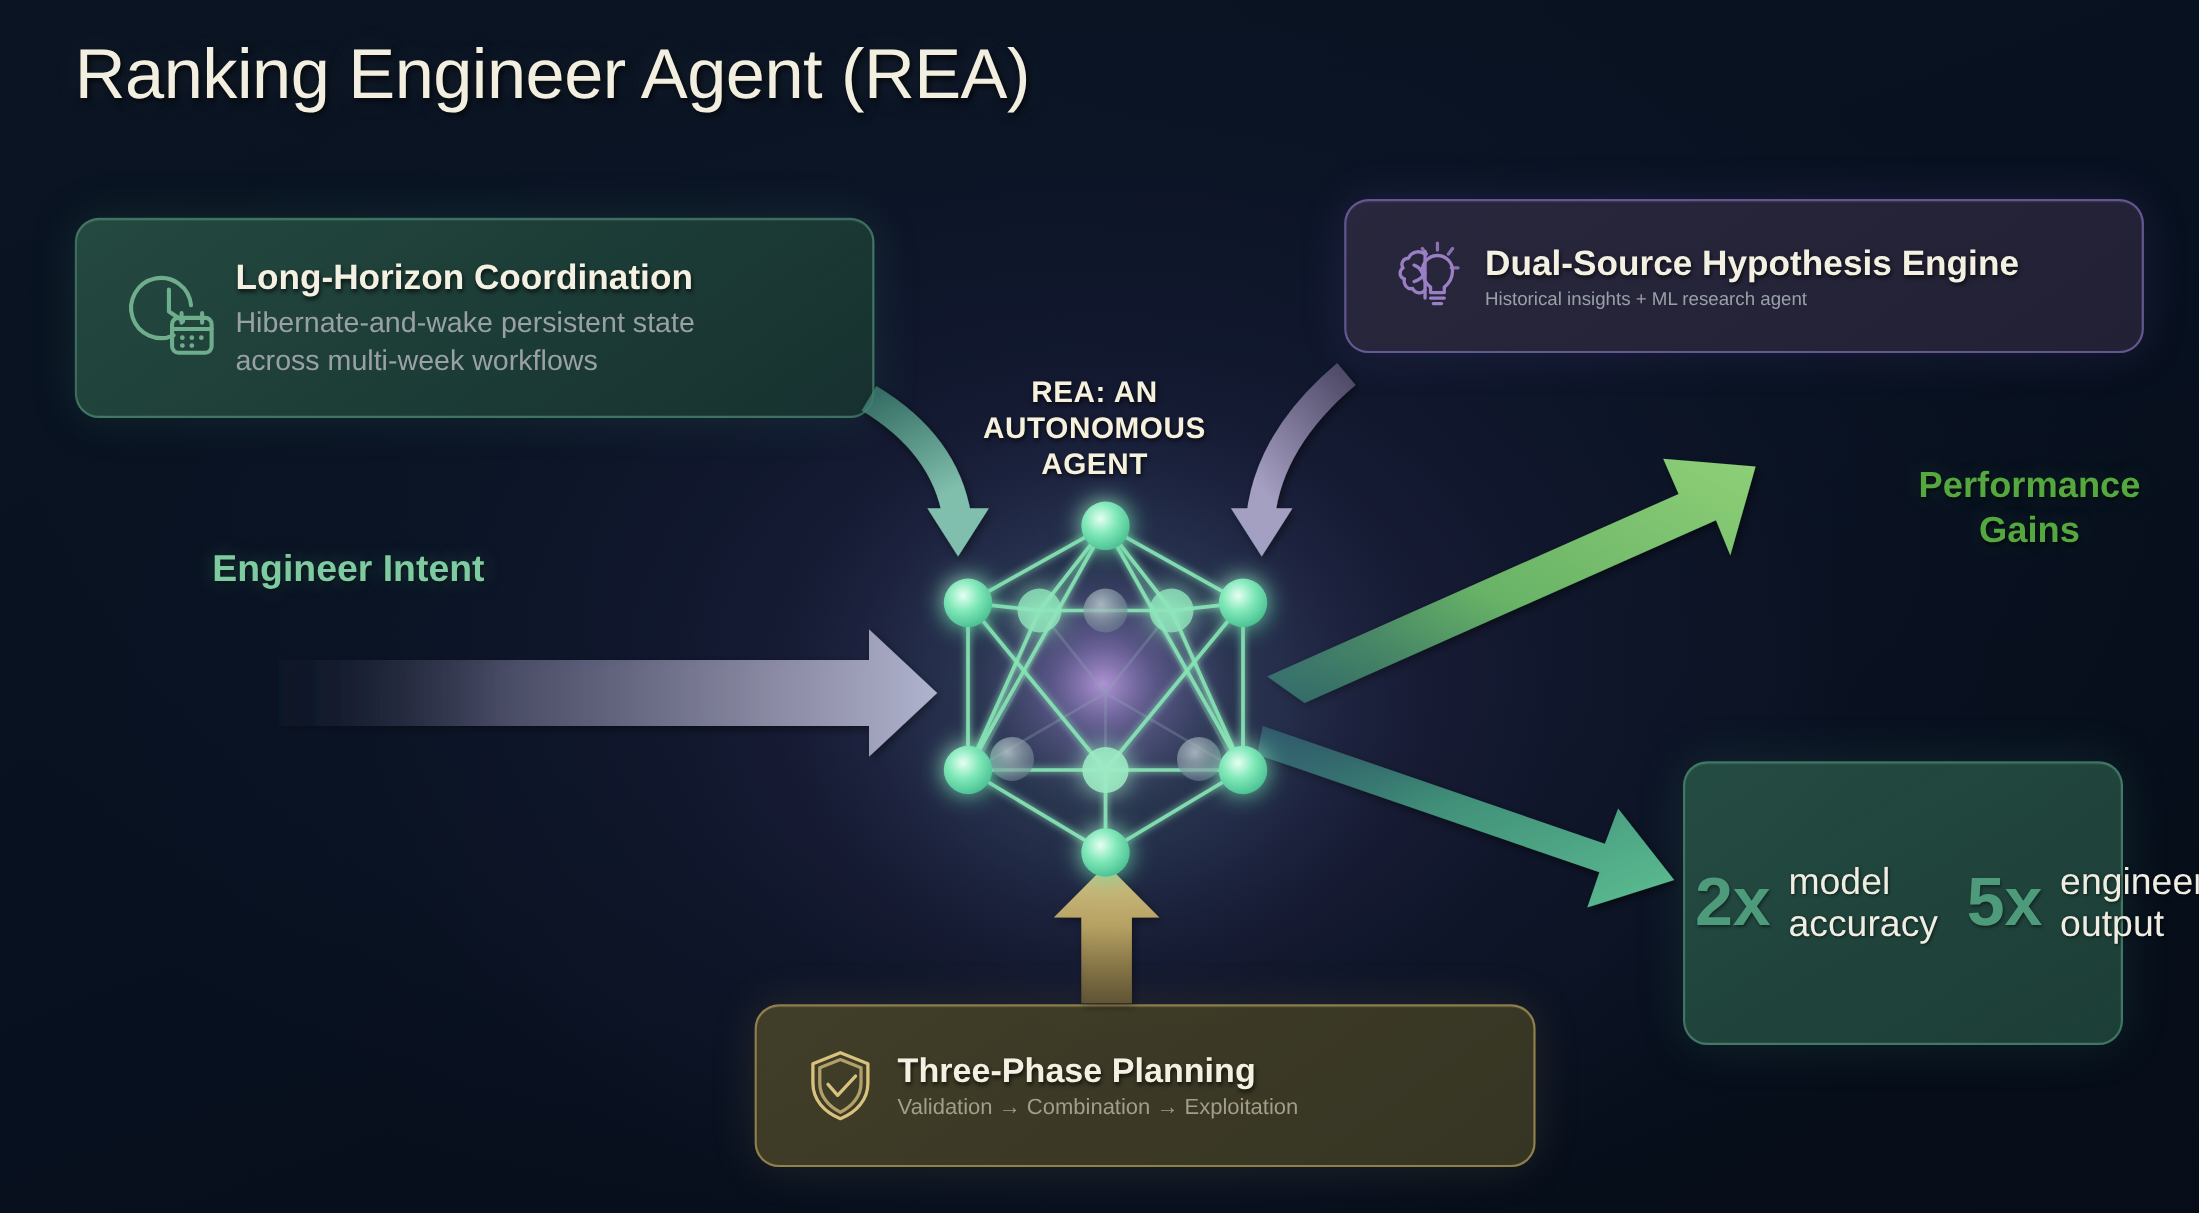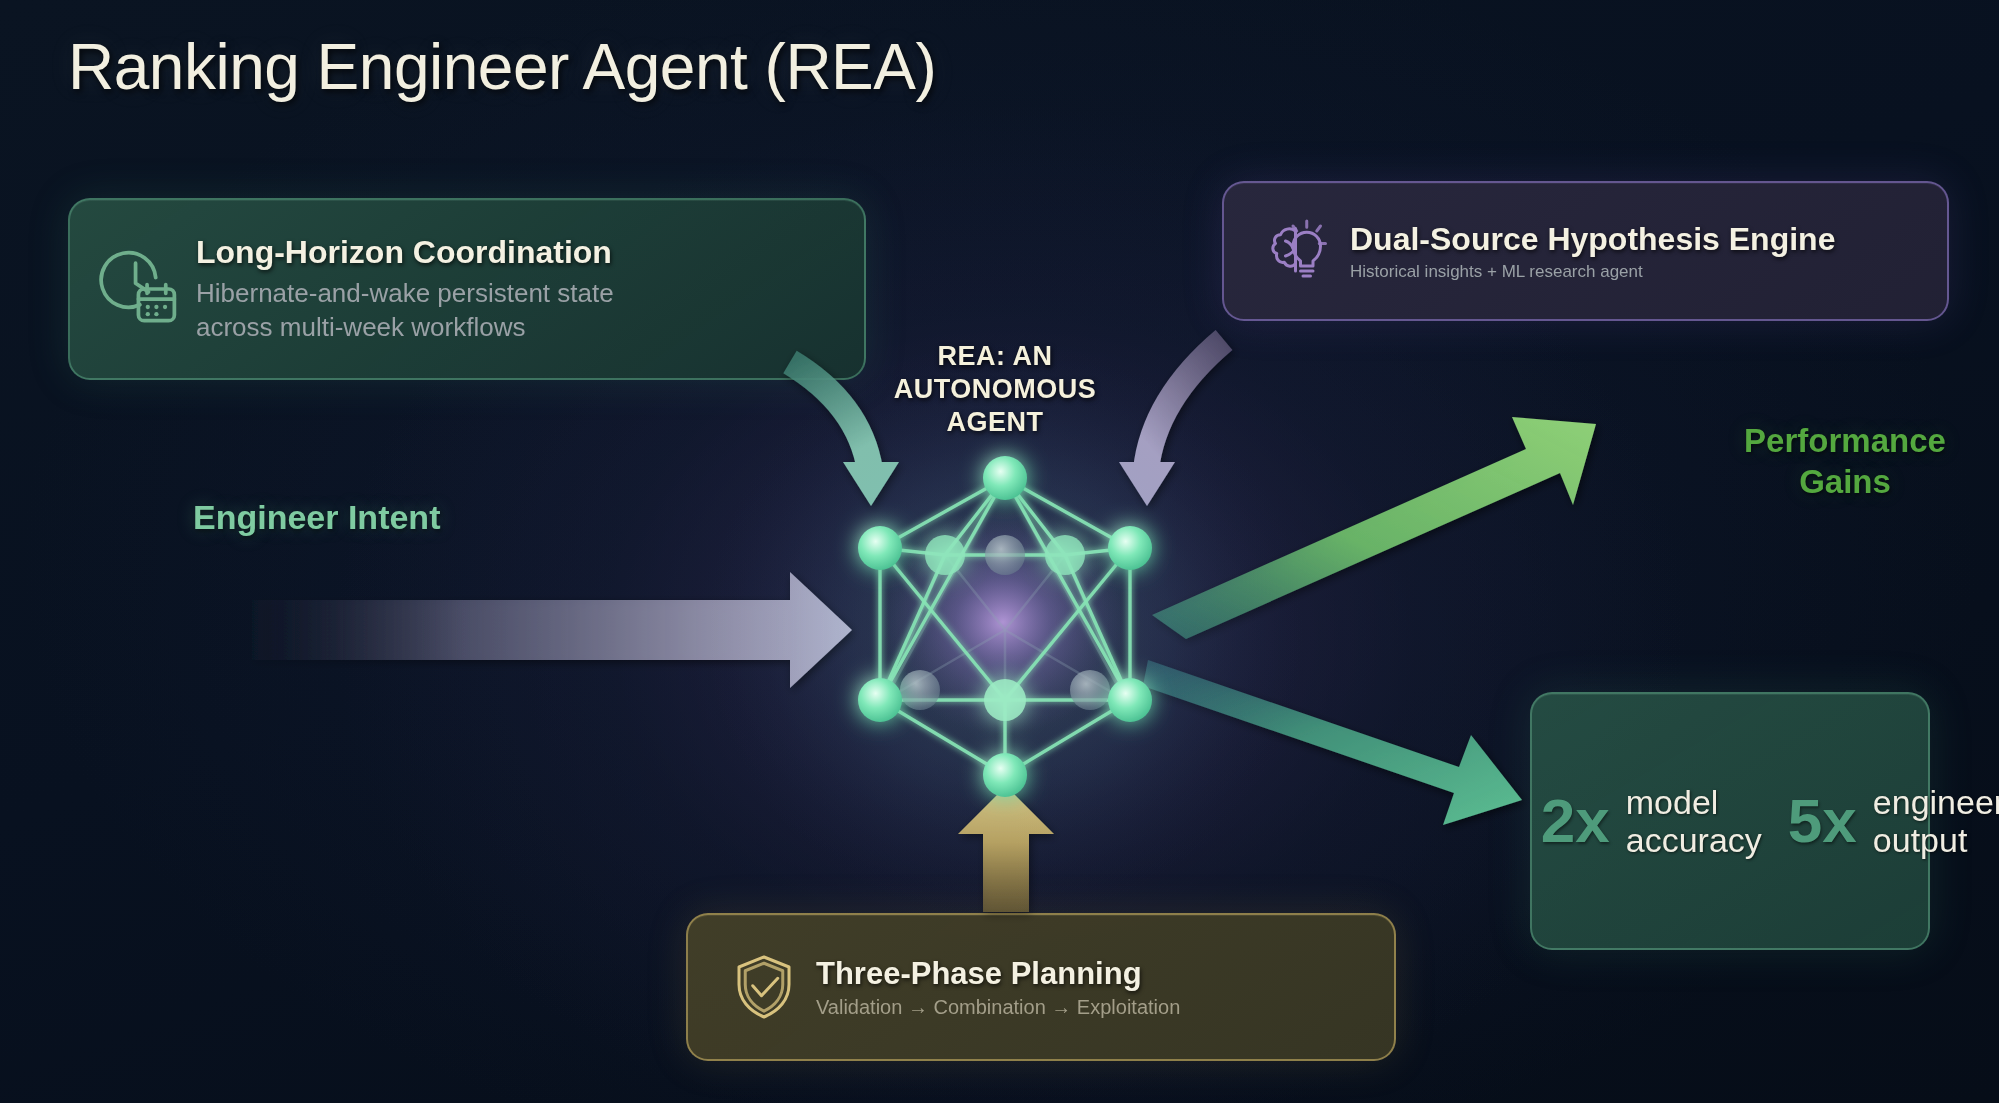--- a/index.html
+++ b/index.html
@@ -50,25 +50,25 @@
     text-shadow: 1px 2px 4px rgba(0,0,0,0.7);
   }
   .card .c-sub {
     color: #9AA1A6;
     font-weight: 400;
   }
 
   
   #card-long {
     left: 68px; top: 198px;
-    width: 798px; height: 182px;
+    width: 727px; height: 182px;
     background: linear-gradient(145deg, rgba(38,76,66,0.95) 0%, rgba(30,64,56,0.92) 55%, rgba(24,52,48,0.9) 100%);
     border: 2px solid rgba(90,160,130,0.55);
     box-shadow: 0 0 42px rgba(60,140,110,0.18), inset 0 1px 0 rgba(160,220,190,0.10);
-    padding: 0 8px;
+    padding: 0 26px;
   }
   #card-long .icon-wrap { width: 118px; height: 118px; }
   #card-long .c-title { font-size: 32px; margin-bottom: 6px; }
   #card-long .c-sub   { font-size: 26px; line-height: 1.28; }
 
   
   #card-dual {
     left: 1222px; top: 181px;
     width: 727px; height: 140px;
     background: linear-gradient(145deg, rgba(42,40,62,0.95) 0%, rgba(36,34,54,0.93) 100%);

